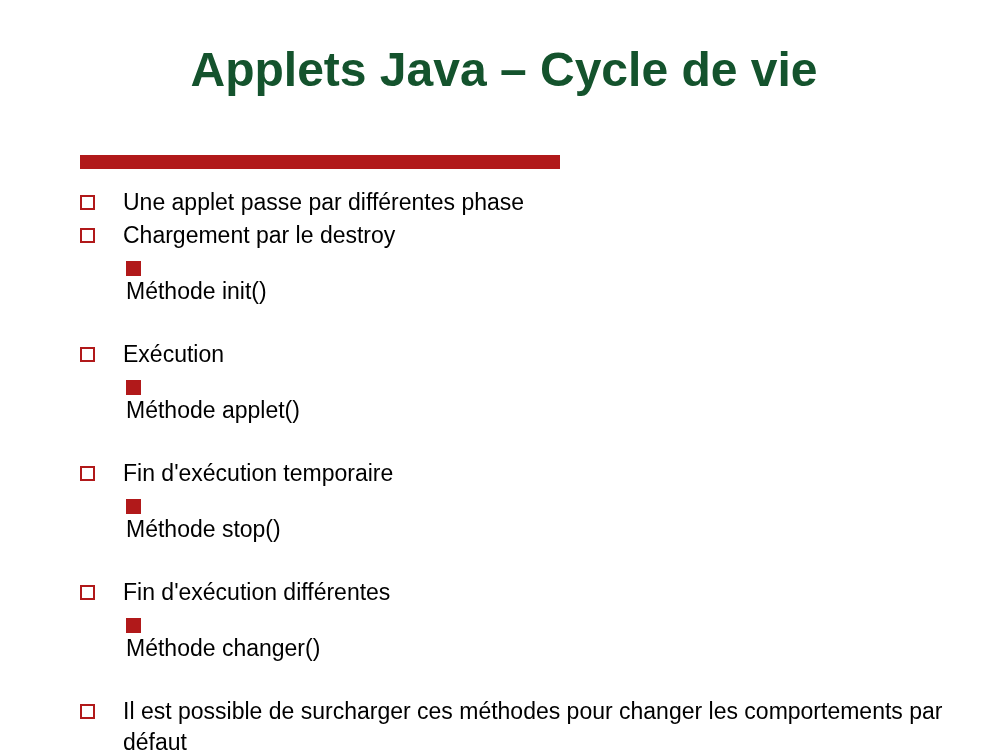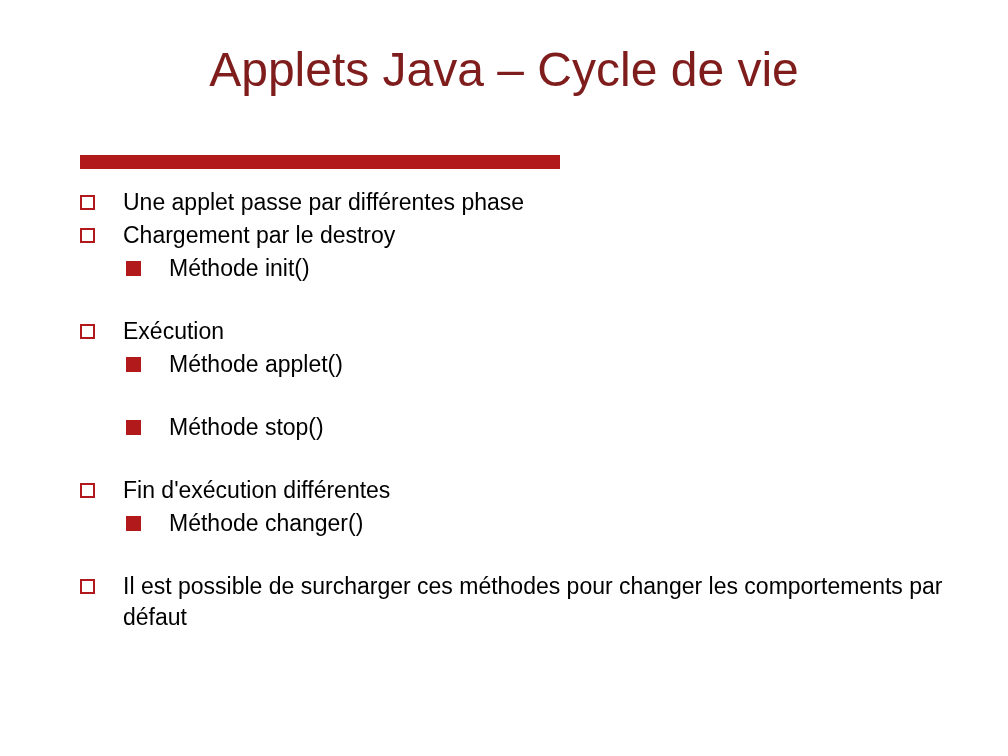--- a/index.html
+++ b/index.html
@@ -10,22 +10,22 @@
   body {
     width: 1008px;
     height: 756px;
     background: #ffffff;
     font-family: Verdana, Geneva, sans-serif;
     position: relative;
     overflow: hidden;
   }
   .title {
     font-size: 48px;
-    font-weight: normal;
-    color: #7f1d1d;
+    font-weight: bold;
+    color: #14532d;
     text-align: center;
     padding-top: 42px;
     padding-bottom: 30px;
     font-family: Verdana, Geneva, sans-serif;
   }
   .red-bar {
     height: 14px;
     background: #B1191A;
     width: 480px;
     margin-left: 80px;
@@ -39,20 +39,21 @@
     font-size: 23px;
     line-height: 1.35;
   }
   .top-item {
     display: flex;
     align-items: flex-start;
     margin-bottom: 2px;
   }
   .top-item.space-after {
     margin-bottom: 32px;
+    flex-direction: column;
   }
   .outlined-square {
     display: inline-block;
     width: 15px;
     height: 15px;
     border: 2.5px solid #B1191A;
     margin-right: 28px;
     margin-top: 8px;
     flex-shrink: 0;
   }
@@ -99,20 +100,24 @@
 
   <div class="top-item">
     <span class="outlined-square"></span>
     <span class="top-text">Exécution</span>
   </div>
   <div class="sub-item top-item space-after">
     <span class="filled-square"></span>
     <span class="top-text">Méthode applet()</span>
   </div>
 
+  <div class="top-item">
+    <span class="outlined-square"></span>
+    <span class="top-text">Fin d'exécution temporaire</span>
+  </div>
   <div class="sub-item top-item space-after">
     <span class="filled-square"></span>
     <span class="top-text">Méthode stop()</span>
   </div>
 
   <div class="top-item">
     <span class="outlined-square"></span>
     <span class="top-text">Fin d'exécution différentes</span>
   </div>
   <div class="sub-item top-item space-after">

